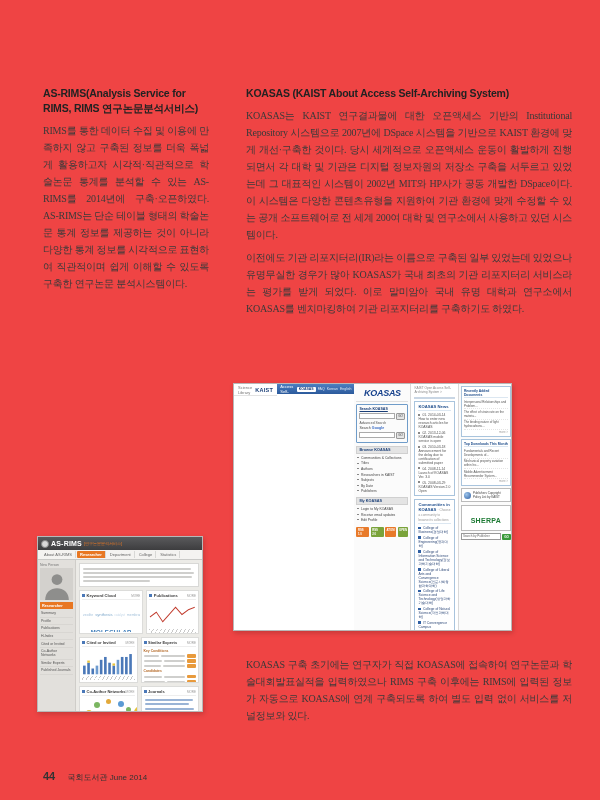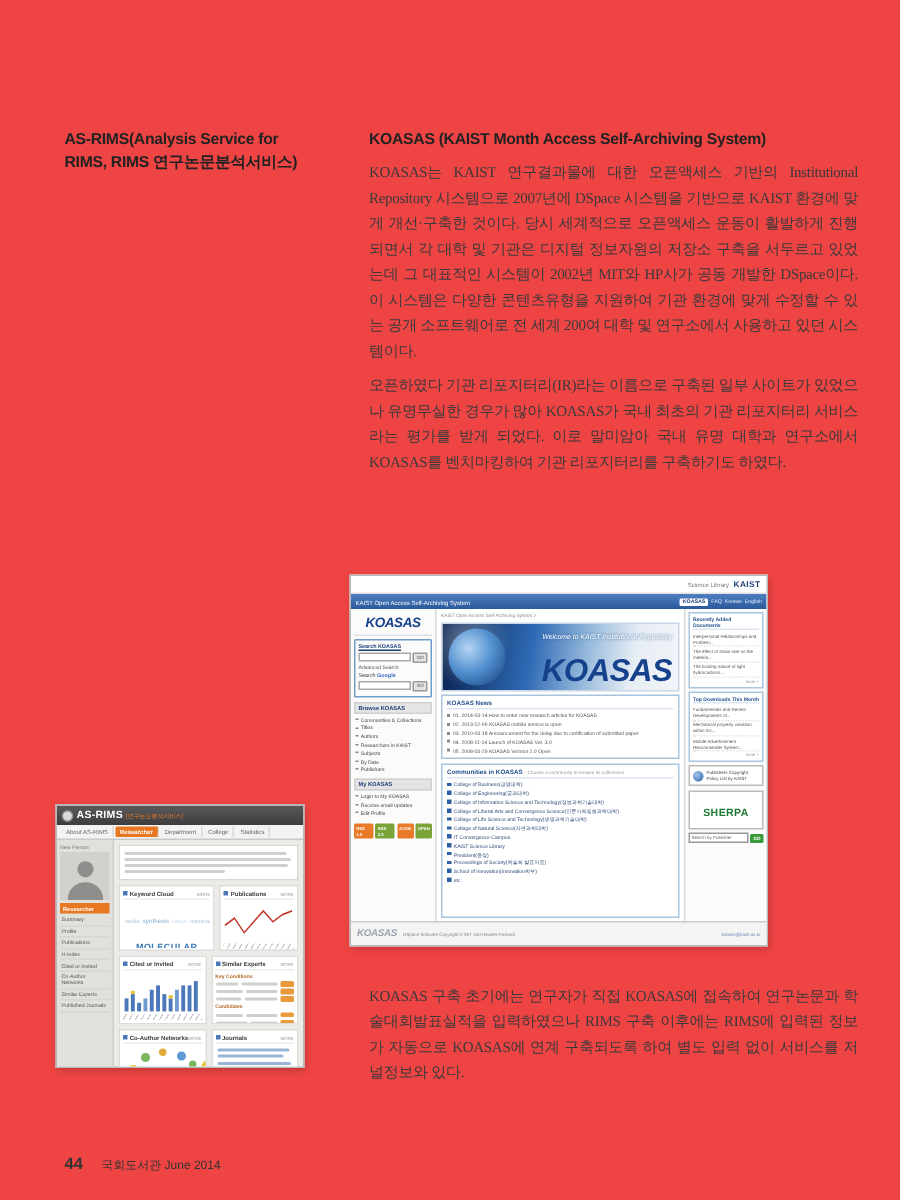--- a/index.html
+++ b/index.html
@@ -52,21 +52,21 @@
   .cw.s1{font-size:4.2px;color:#7fa9cc;}
   .cw.s2{font-size:3px;color:#c2d6e8;}
   .axis{height:4px;background:repeating-linear-gradient(-60deg,#bbb 0,#bbb .8px,transparent .8px,transparent 3.5px);margin-top:1px;opacity:.8;}
   .experts-g{font-size:3.4px;font-weight:bold;color:#b56a28;margin:1px 0 .5px;}
   .exp-row{display:flex;align-items:center;gap:2px;margin:1.6px 0;}
   .exp-row .stripe{flex:1;margin:0;}
   .badge{width:9px;height:3.5px;background:#e89a3c;border-radius:1px;}
   .net{position:relative;height:38px;}
   .net i{position:absolute;border-radius:50%;display:block;}
   
-  .ko{left:233px;top:383px;width:279px;height:248px;background:#fff;display:flex;flex-direction:column;}
+  .ko{left:233px;top:383px;width:279px;height:248px;background:#fff;display:flex;flex-direction:row;}
   .ko-top{height:11px;display:flex;align-items:center;justify-content:flex-end;gap:3px;padding:0 4px;border-bottom:1px solid #e2e2e2;}
   .ko-sl{font-size:4px;color:#777;}
   .ko-kaist{font-size:5.5px;font-weight:bold;color:#1b3f77;letter-spacing:.3px;}
   .ko-nav{height:10px;background:linear-gradient(#4d7fc0,#2b5a9c);display:flex;align-items:center;padding:0 3px;color:#fff;}
   .ko-nav-t{font-size:4px;}
   .ko-links{margin-left:auto;display:flex;gap:2px;align-items:center;}
   .ko-link{font-size:3.5px;color:#dce6f4;}
   .ko-link.box{background:#fff;color:#1b3f77;font-weight:bold;padding:.5px 2px;border-radius:1px;}
   .ko-cols{flex:1;display:flex;min-height:0;}
   .ko-side{width:57px;border-right:1px solid #d9d9d9;padding:2px;box-sizing:border-box;background:#fbfbfb;}
@@ -121,26 +121,27 @@
   .ko-femail{font-size:3px;color:#6a8ab5;margin-left:auto;}
   svg.mini{display:block;width:100%;height:26px;}
 </style>
 </head>
 <body>
 
 <div class="page">
 
   <section class="lcol">
     <h2 class="head">AS-RIMS(Analysis Service for RIMS, RIMS 연구논문분석서비스)</h2>
+    <p class="bodytxt">RIMS를 통한 데이터 수집 및 이용에 만족하지 않고 구축된 정보를 더욱 폭넓게 활용하고자 시각적·직관적으로 학술논문 통계를 분석할 수 있는 AS-RIMS를 2014년에 구축·오픈하였다. AS-RIMS는 단순 테이블 형태의 학술논문 통계 정보를 제공하는 것이 아니라 다양한 통계 정보를 시각적으로 표현하여 직관적이며 쉽게 이해할 수 있도록 구축한 연구논문 분석시스템이다.</p>
   </section>
 
   <section class="rcol">
-    <h2 class="head">KOASAS (KAIST Month Access Self-Archiving System)</h2>
+    <h2 class="head">KOASAS (KAIST About Access Self-Archiving System)</h2>
     <p class="bodytxt">KOASAS는 KAIST 연구결과물에 대한 오픈액세스 기반의 Institutional Repository 시스템으로 2007년에 DSpace 시스템을 기반으로 KAIST 환경에 맞게 개선·구축한 것이다. 당시 세계적으로 오픈액세스 운동이 활발하게 진행되면서 각 대학 및 기관은 디지털 정보자원의 저장소 구축을 서두르고 있었는데 그 대표적인 시스템이 2002년 MIT와 HP사가 공동 개발한 DSpace이다. 이 시스템은 다양한 콘텐츠유형을 지원하여 기관 환경에 맞게 수정할 수 있는 공개 소프트웨어로 전 세계 200여 대학 및 연구소에서 사용하고 있던 시스템이다.</p>
-    <p class="bodytxt">오픈하였다 기관 리포지터리(IR)라는 이름으로 구축된 일부 사이트가 있었으나 유명무실한 경우가 많아 KOASAS가 국내 최초의 기관 리포지터리 서비스라는 평가를 받게 되었다. 이로 말미암아 국내 유명 대학과 연구소에서 KOASAS를 벤치마킹하여 기관 리포지터리를 구축하기도 하였다.</p>
+    <p class="bodytxt">이전에도 기관 리포지터리(IR)라는 이름으로 구축된 일부 있었는데 있었으나 유명무실한 경우가 많아 KOASAS가 국내 최초의 기관 리포지터리 서비스라는 평가를 받게 되었다. 이로 말미암아 국내 유명 대학과 연구소에서 KOASAS를 벤치마킹하여 기관 리포지터리를 구축하기도 하였다.</p>
   </section>
 
   <p class="closing">KOASAS 구축 초기에는 연구자가 직접 KOASAS에 접속하여 연구논문과 학술대회발표실적을 입력하였으나 RIMS 구축 이후에는 RIMS에 입력된 정보가 자동으로 KOASAS에 연계 구축되도록 하여 별도 입력 없이 서비스를 저널정보와 있다.</p>
 
   <figure class="shot ar" style="margin:0;">
     <div class="ar-head">
       <span class="ar-dot"></span>
       <span class="ar-brand">AS-RIMS</span>
       <span class="ar-sub">[연구논문분석서비스]</span>
       <span class="ar-hr"><span class="stripe"></span></span>

